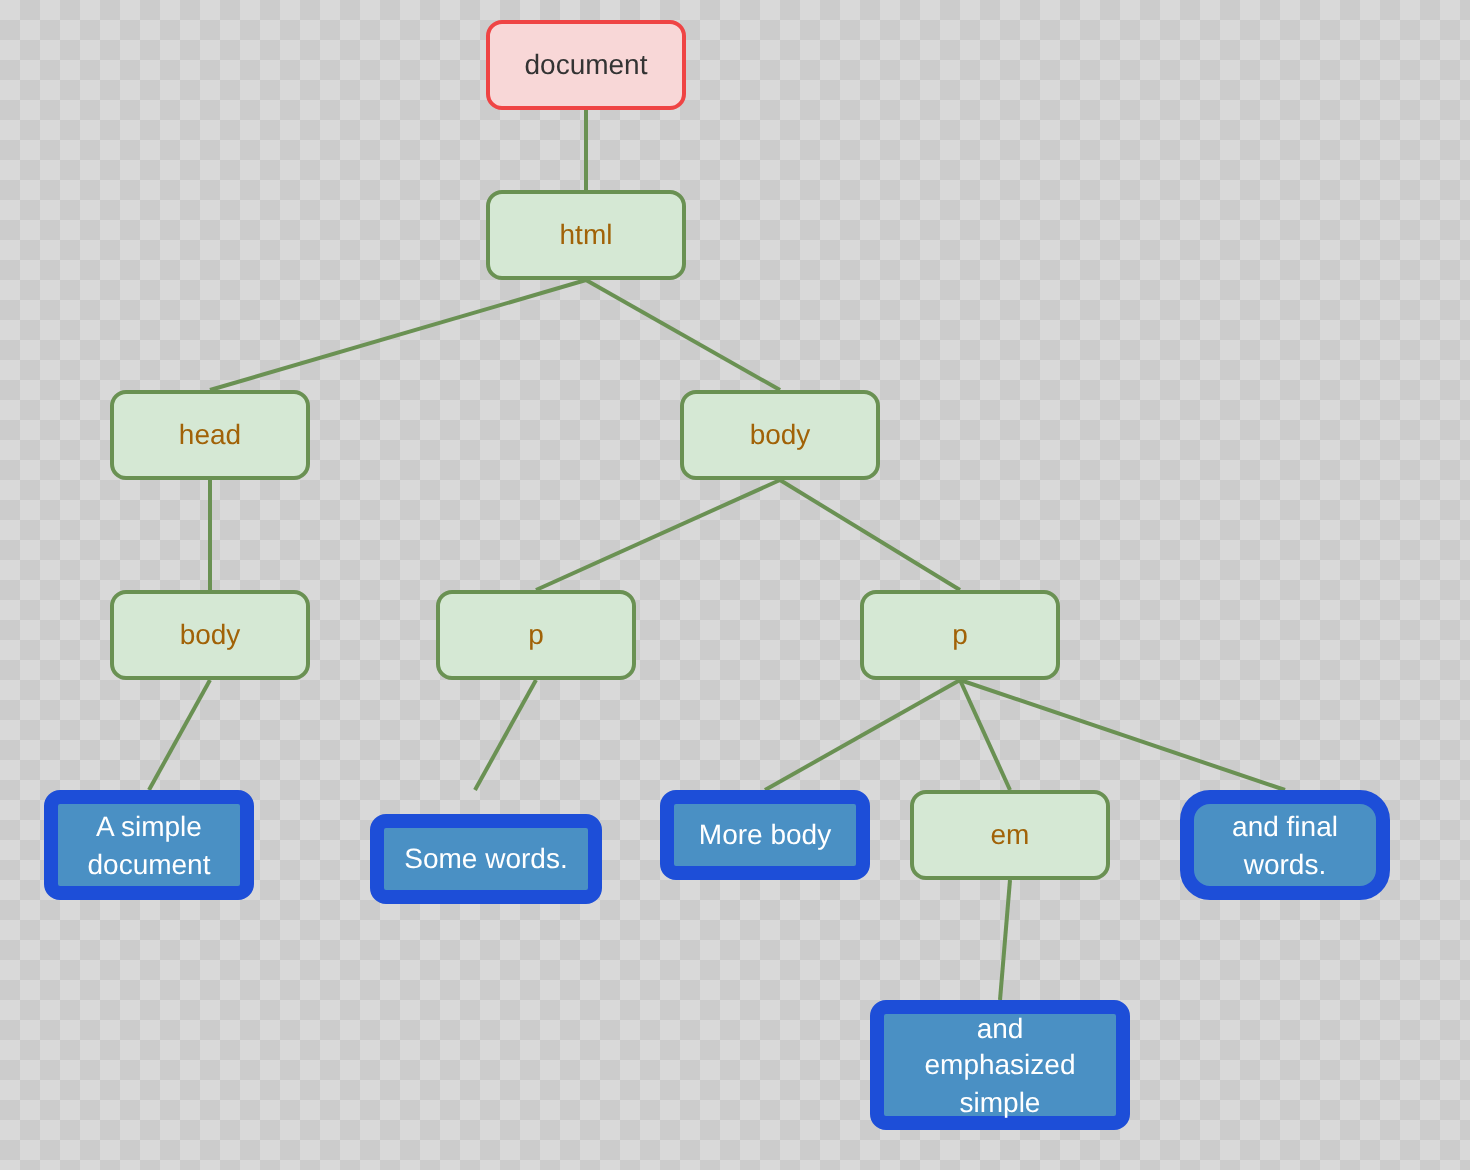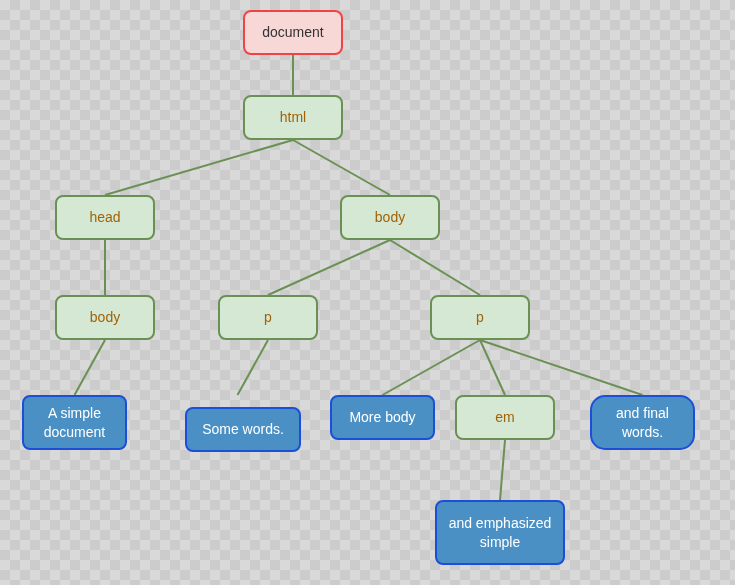--- a/index.html
+++ b/index.html
@@ -45,21 +45,21 @@
     }
 
     .node-pink {
       background-color: #f8d7d7;
       border: 2px solid #ef4444;
       color: #333;
     }
 
     .node-blue {
       background-color: #4a90c4;
-      border: 2px solid #1d4ed8;
+      border: 7px solid #1d4ed8;
       color: #fff;
     }
 
     svg.lines {
       position: absolute;
       top: 0;
       left: 0;
       width: 735px;
       height: 585px;
       pointer-events: none;

